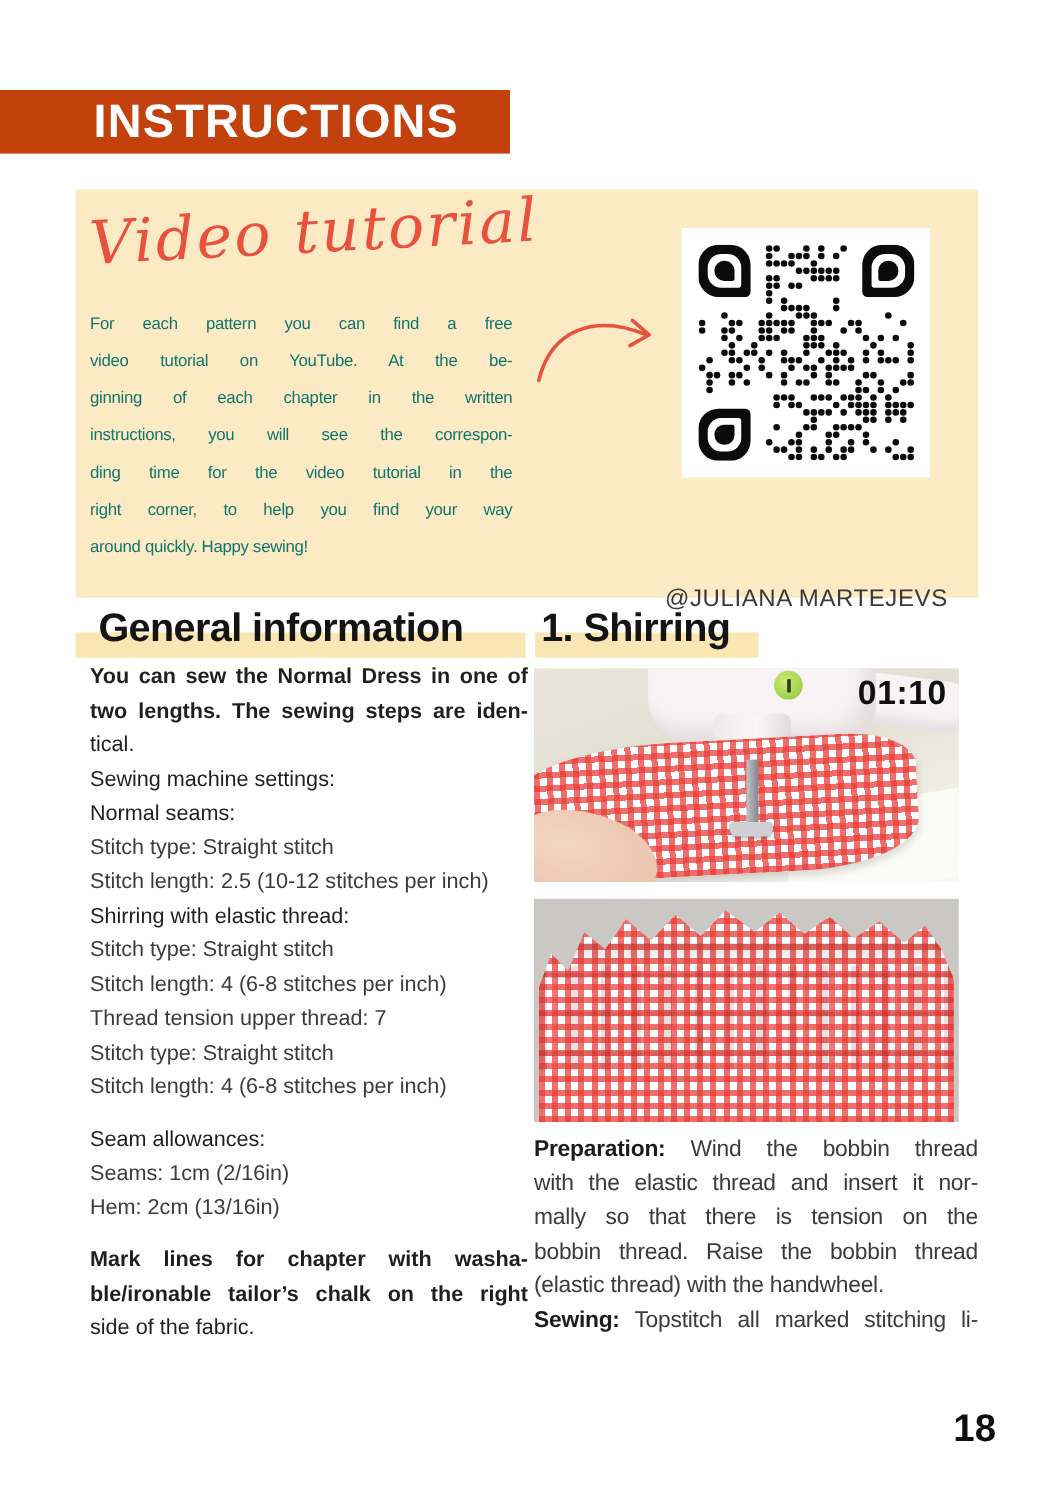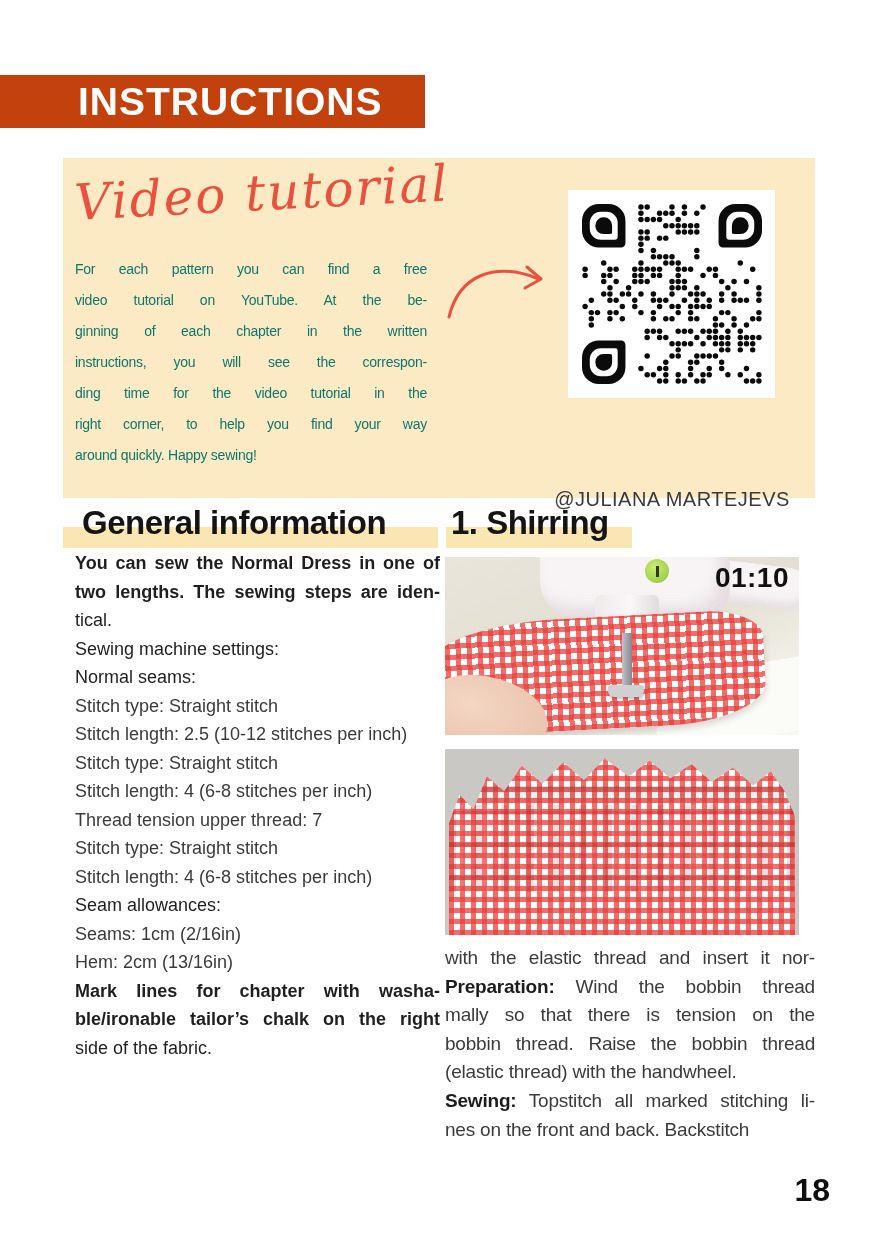--- a/index.html
+++ b/index.html
@@ -53,21 +53,21 @@
   
   .col-left{position:absolute;left:75px;top:549px;width:365px;}
   .col-left .gl{
     font-size:18px;line-height:28.5px;color:#3b3b3b;white-space:nowrap;
   }
   .col-left .gl.b{font-weight:normal;color:#1f1f1f;}
   .col-left .gl.bj{
     font-weight:bold;color:#1f1f1f;white-space:normal;
     text-align:justify;text-align-last:justify;
   }
-  .col-left .gap{}
+  .col-left .gap{margin-top:15px;}
   
   .photo{position:absolute;left:445px;overflow:hidden;}
   .photo1{top:557px;width:354px;height:178px;
     background:linear-gradient(160deg,#E9E5DB 0%,#E3DFD2 45%,#EFECE3 70%,#F8F7F2 100%);}
   .p1-table{position:absolute;right:-8px;bottom:-6px;width:150px;height:74px;
     background:#FBFBF8;transform:skewY(-9deg);}
   .p1-head{position:absolute;left:95px;top:-14px;width:190px;height:76px;background:#F8F4F5;
     border-radius:0 0 30px 38px;box-shadow:inset -10px -12px 16px rgba(185,165,175,.30);}
   .p1-arm{position:absolute;right:-10px;top:6px;width:120px;height:42px;background:#F8F4F5;
     border-radius:22px;transform:rotate(7deg);box-shadow:inset 0 -7px 9px rgba(185,165,175,.25);}
@@ -393,20 +393,21 @@
   <h2 class="sec h-right">1. Shirring</h2>
 
   <div class="col-left">
     <div class="gl bj">You can sew the Normal Dress in one of</div>
     <div class="gl bj">two lengths. The sewing steps are iden-</div>
     <div class="gl b">tical.</div>
     <div class="gl b">Sewing machine settings:</div>
     <div class="gl b">Normal seams:</div>
     <div class="gl">Stitch type: Straight stitch</div>
     <div class="gl">Stitch length: 2.5 (10-12 stitches per inch)</div>
+    <div class="gl b">Shirring with elastic thread:</div>
     <div class="gl">Stitch type: Straight stitch</div>
     <div class="gl">Stitch length: 4 (6-8 stitches per inch)</div>
     <div class="gl">Thread tension upper thread: 7</div>
     <div class="gl">Stitch type: Straight stitch</div>
     <div class="gl">Stitch length: 4 (6-8 stitches per inch)</div>
     <div class="gl b gap">Seam allowances:</div>
     <div class="gl">Seams: 1cm (2/16in)</div>
     <div class="gl">Hem: 2cm (13/16in)</div>
     <div class="gl bj gap">Mark lines for chapter with washa-</div>
     <div class="gl bj">ble/ironable tailor’s chalk on the right</div>
@@ -432,24 +433,23 @@
     <div class="p2-fabric gingham">
       <div class="p2-ruffle-shadow"></div>
       <div class="p2-wrinkles"></div>
       <div class="p2-row r1"></div>
       <div class="p2-row r2"></div>
       <div class="p2-row r3"></div>
     </div>
   </div>
 
   <div class="col-right">
+    <div class="pl"><b>Preparation:</b><span> Wind the bobbin thread</span></div>
     <div class="pl"><b></b><span>with the elastic thread and insert it nor-</span></div>
-    <div class="pl"><b>Preparation:</b><span> Wind the bobbin thread</span></div>
     <div class="pl"><b></b><span>mally so that there is tension on the</span></div>
     <div class="pl"><b></b><span>bobbin thread. Raise the bobbin thread</span></div>
     <div class="pl nj"><b></b><span>(elastic thread) with the handwheel.</span></div>
     <div class="pl"><b>Sewing:</b><span> Topstitch all marked stitching li-</span></div>
-    <div class="pl nj"><b></b><span>nes on the front and back. Backstitch</span></div>
   </div>
 
   <div class="page-num">18</div>
 
 </div>
 
 </body></html>

